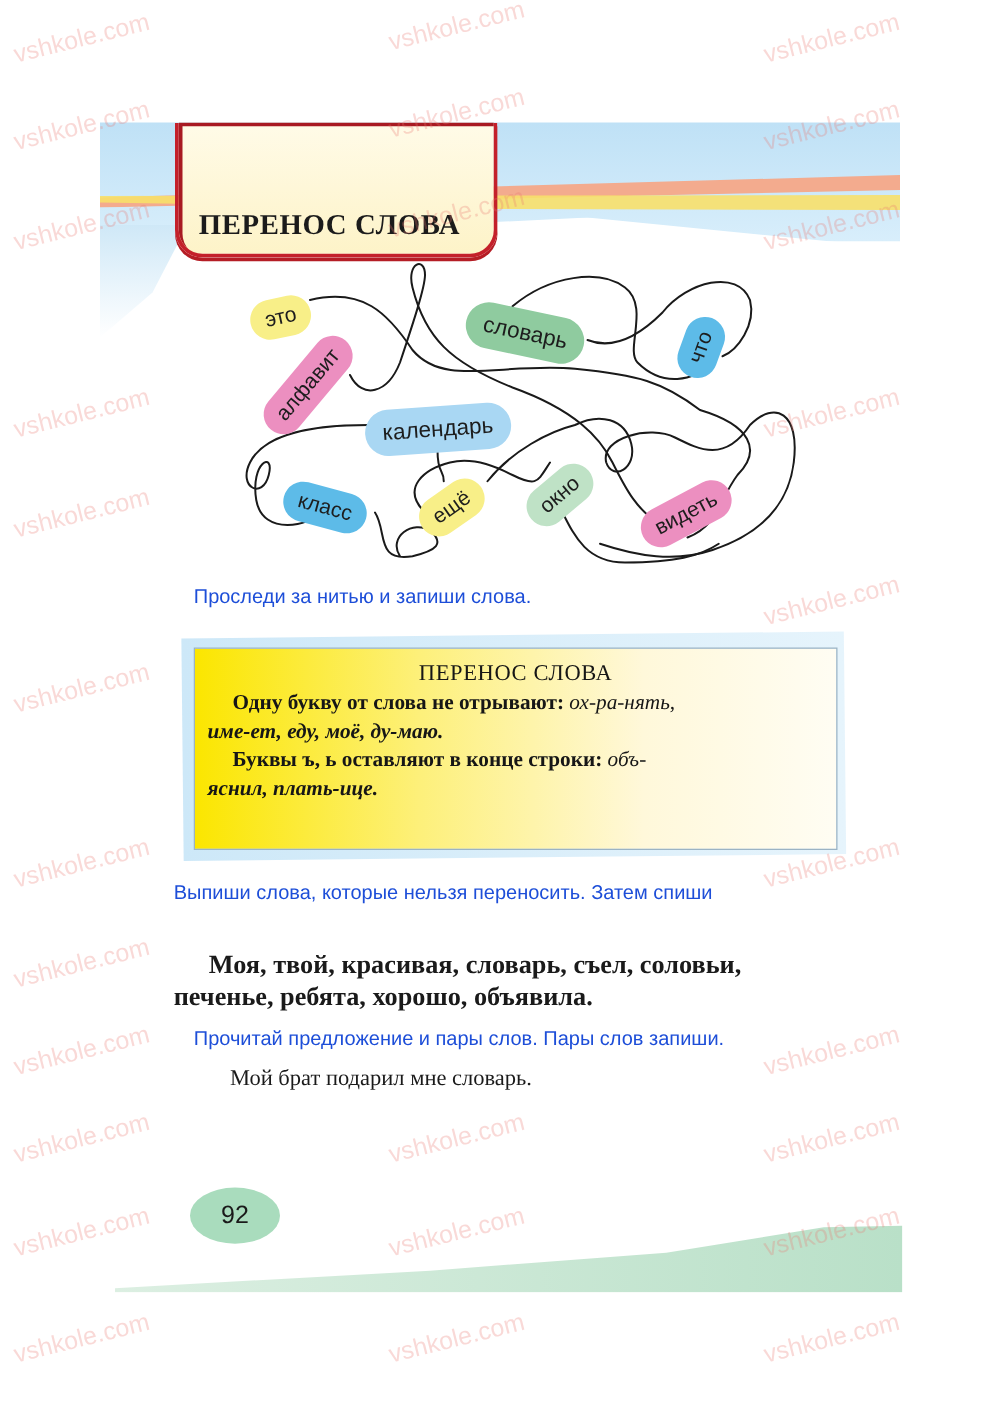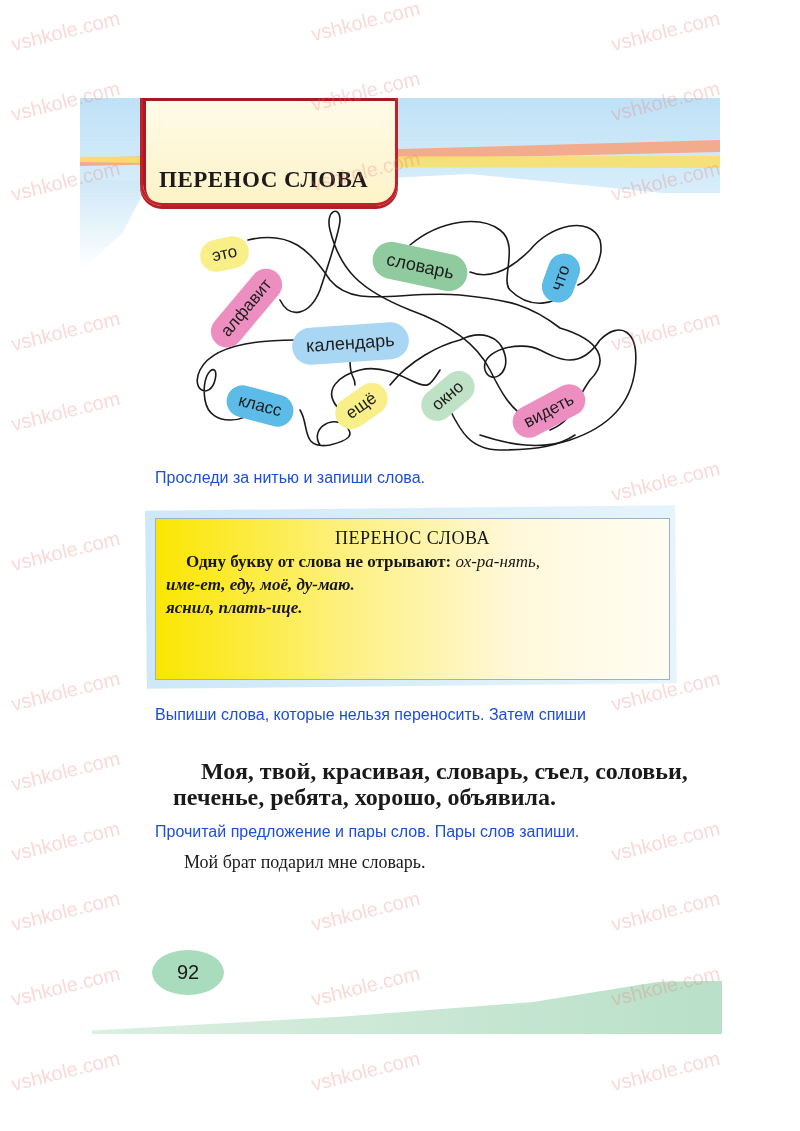--- a/index.html
+++ b/index.html
@@ -153,27 +153,28 @@
 <div class="bubble b-lgreen" style="left:418px;top:380px;transform:rotate(-40deg);">окно</div>
 <div class="bubble b-pink" style="left:510px;top:395px;transform:rotate(-28deg);">видеть</div>
 
 <div class="abs instr" style="left:155px;top:468px;">Проследи за нитью и запиши слова.</div>
 
 <div class="abs rule-back"></div>
 <div class="abs rule-box">
   <div class="rule-title">ПЕРЕНОС СЛОВА</div>
   <div class="ind"><b>Одну букву от слова не отрывают:</b> <i>ох-ра-нять,</i></div>
   <div><i style="font-weight:bold">име-ет, еду, моё, ду-маю.</i></div>
+  <div class="ind"><b>Буквы ъ, ь оставляют в конце строки:</b> <i>объ-</i></div>
   <div><i style="font-weight:bold">яснил, плать-ице.</i></div>
 </div>
 
-<div class="abs instr" style="left:155px;top:705px;">
+<div class="abs instr" style="left:139px;top:705px;">
   <div>Выпиши слова, которые нельзя переносить. Затем спиши</div>
 </div>
-<div class="abs serif-block" style="left:173px;top:758px;font-weight:bold;font-size:24px;line-height:26px;">
+<div class="abs serif-block" style="left:139px;top:758px;font-weight:bold;font-size:21px;line-height:26px;">
   <div style="text-indent:28px;">Моя, твой, красивая, словарь, съел, соловьи,</div>
   <div>печенье, ребята, хорошо, объявила.</div>
 </div>
 
 <div class="abs instr" style="left:155px;top:822px;">Прочитай предложение и пары слов. Пары слов запиши.</div>
 <div class="abs serif-block" style="left:184px;top:850px;">
   <div>Мой брат подарил мне словарь.</div>
 </div>
 
 <div class="abs footer-wave"></div>

